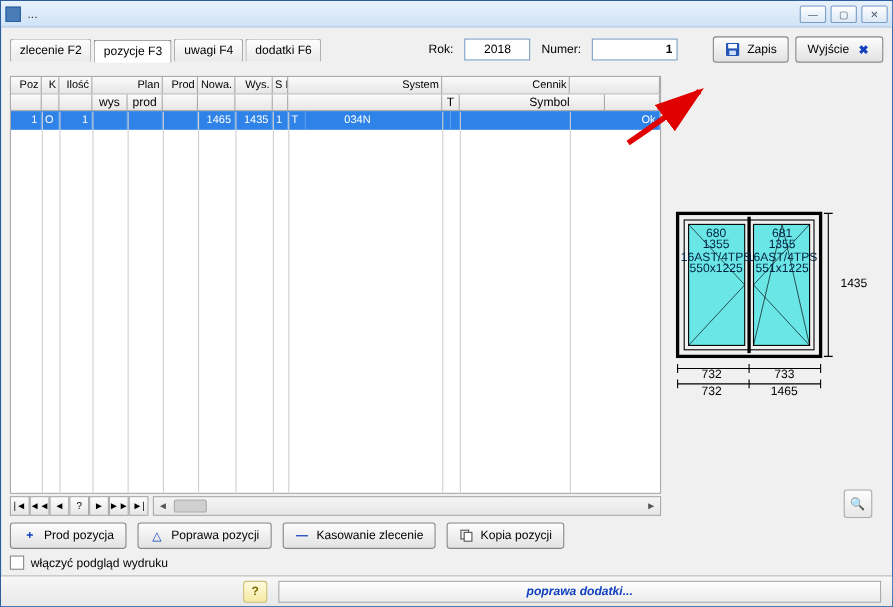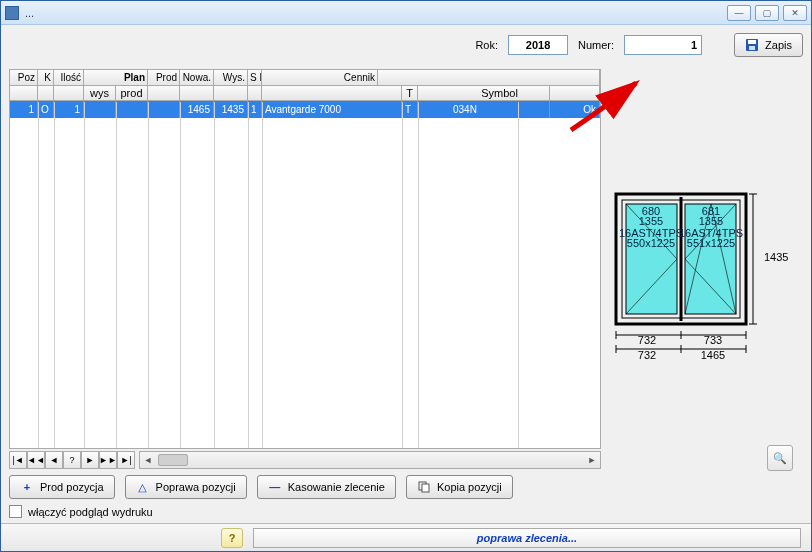--- a/index.html
+++ b/index.html
@@ -12,38 +12,38 @@
   .win-btn { width:24px; height:16px; border:1px solid #7a9ec4; border-radius:2px; background:linear-gradient(#fefefe,#dde9f6); display:flex; align-items:center; justify-content:center; font-size:9px; color:#456; cursor:pointer; }
   .client { position:absolute; top:24px; left:0; right:0; bottom:0; padding:8px; }
 
   .toprow { display:flex; align-items:center; gap:6px; }
   .tabs { display:flex; gap:2px; }
   .tab { padding:4px 8px; border:1px solid #aaa; border-bottom:none; background:linear-gradient(#fdfdfd,#eaeaea); border-radius:3px 3px 0 0; cursor:pointer; }
   .tab.active { background:#fff; font-weight:normal; border-color:#888; position:relative; top:1px; }
   .flexsp { flex:1; }
   .lbl { padding:0 4px; }
   .txtbox { height:20px; border:1px solid #7a9ec4; background:#fff; text-align:center; }
-  .txtbox.year { width:60px; font-weight:bold; }
+  .txtbox.year { width:60px; font-weight:normal; }
   .txtbox.num { width:78px; text-align:right; padding-right:4px; font-weight:bold; }
   .btn { height:24px; padding:2px 10px; border:1px solid #888; border-radius:3px; background:linear-gradient(#fdfdfd,#e2e2e2); display:inline-flex; align-items:center; gap:6px; cursor:pointer; }
   .ico { width:14px; height:14px; display:inline-flex; align-items:center; justify-content:center; }
 
   .maingrid { position:absolute; top:44px; left:8px; width:592px; bottom:70px; }
   .table-wrap { border:1px solid #aaa; background:#fff; height:380px; overflow:hidden; position:relative; }
   .thead { display:flex; background:linear-gradient(#fbfbfb,#e6e6e6); border-bottom:1px solid #aaa; }
   .thead2 { display:flex; background:linear-gradient(#fbfbfb,#e6e6e6); border-bottom:1px solid #aaa; font-size:10px; }
   .th { border-right:1px solid #aaa; padding:2px 2px; text-align:right; font-size:10px; overflow:hidden; white-space:nowrap; }
   .th-sub { border-right:1px solid #aaa; padding:1px 2px; text-align:center; overflow:hidden; }
   .row { display:flex; height:17px; align-items:center; }
   .row.sel { background:#2f83e8; color:#fff; }
   .cell { border-right:1px solid #c8d8ea; padding:1px 3px; font-size:10px; overflow:hidden; white-space:nowrap; height:100%; display:flex; align-items:center; }
   .row.sel .cell { border-right:1px solid #5aa0ee; }
   .colresize { display:flex; width:100%; }
   .c-poz { width:28px; } .c-k { width:16px; } .c-ilosc { width:30px; }
-  .c-plan { width:64px;font-weight:bold; } .c-plan-wys { width:32px; } .c-plan-prod { width:32px; }
+  .c-plan { width:64px; } .c-plan-wys { width:32px; } .c-plan-prod { width:32px; }
   .c-prod { width:32px; } .c-szer { width:34px; } .c-wys { width:34px; }
   .c-sp { width:14px; } .c-system { width:140px; }
   .c-cennik { width:116px; } .c-cennik-t { width:16px; } .c-cennik-sym { width:100px;margin-left:32px; }
   .c-rest { flex:1; }
   .vlines { position:absolute; top:32px; bottom:0; left:0; right:0; pointer-events:none; }
   .vline { position:absolute; top:0; bottom:0; width:1px; background:#d0d0d0; }
 
   .nav-bar { display:flex; align-items:center; margin-top:2px; }
   .nav-btn { width:18px; height:18px; border:1px solid #aaa; background:linear-gradient(#fdfdfd,#e6e6e6); display:flex; align-items:center; justify-content:center; font-size:9px; cursor:pointer; }
   .scroll-stub { flex:1; height:18px; border:1px solid #aaa; background:linear-gradient(#f5f5f5,#e6e6e6); margin-left:4px; position:relative; }
@@ -74,49 +74,60 @@
     <span class="title">...</span>
     <div class="win-btns">
       <div class="win-btn">—</div>
       <div class="win-btn">▢</div>
       <div class="win-btn">✕</div>
     </div>
   </div>
 
   <div class="client">
     <div class="toprow">
+      <div class="tabs">
+        <div class="tab">zlecenie F2</div>
+        <div class="tab active">pozycje F3</div>
+        <div class="tab">uwagi F4</div>
+        <div class="tab">dodatki F6</div>
+      </div>
       <div class="flexsp"></div>
       <span class="lbl">Rok:</span>
       <input class="txtbox year" value="2018" style="">
       <span class="lbl">Numer:</span>
       <input class="txtbox num" value="1" style="">
       <div style="width:20px"></div>
       <div class="btn">
         <span class="ico">
           <svg width="14" height="14" viewBox="0 0 14 14">
               <rect x="1" y="1" width="12" height="12" fill="#2356b5" rx="1"></rect>
               <rect x="3" y="2" width="8" height="4" fill="#fff"></rect>
               <rect x="4" y="8" width="6" height="4" fill="#cfe0ff"></rect>
             </svg>
         </span>
         <span>Zapis</span>
       </div>
+      <div class="btn">
+        <span>Wyjście</span>
+        <span class="ico" style="color:#1040c0;font-weight:bold;">✖</span>
+      </div>
     </div>
 
     <div class="maingrid">
       <div class="table-wrap">
         <div class="thead colresize">
           <div class="th c-poz">Poz</div>
           <div class="th c-k">K</div>
           <div class="th c-ilosc">Ilość</div>
           <div class="th c-plan">Plan</div>
           <div class="th c-prod">Prod</div>
           <div class="th c-szer">Nowa.</div>
           <div class="th c-wys">Wys.</div>
           <div class="th c-sp">S P</div>
+          <div class="th c-system">System</div>
           <div class="th c-cennik">Cennik</div>
           <div class="th c-rest"></div>
         </div>
         <div class="thead2 colresize">
           <div class="th-sub c-poz"></div>
           <div class="th-sub c-k"></div>
           <div class="th-sub c-ilosc"></div>
           <div class="th-sub c-plan-wys">wys</div>
           <div class="th-sub c-plan-prod">prod</div>
           <div class="th-sub c-prod"></div>
@@ -131,21 +142,20 @@
         <div class="row sel colresize">
           <div class="cell c-poz" style="justify-content:flex-end">1</div>
           <div class="cell c-k">O</div>
           <div class="cell c-ilosc" style="justify-content:flex-end">1</div>
           <div class="cell c-plan-wys"></div>
           <div class="cell c-plan-prod"></div>
           <div class="cell c-prod"></div>
           <div class="cell c-szer" style="justify-content:flex-end">1465</div>
           <div class="cell c-wys" style="justify-content:flex-end">1435</div>
           <div class="cell c-sp">1</div>
-          <div class="cell c-system">Avantgarde 7000</div>
           <div class="cell c-cennik-t">T</div>
           <div class="cell c-cennik-sym">034N</div>
           <div class="cell c-rest" style="justify-content:flex-end">Ok</div>
         </div>
         <div class="vlines">
           <div class="vline" style="left:28px"></div>
           <div class="vline" style="left:44px"></div>
           <div class="vline" style="left:74px"></div>
           <div class="vline" style="left:106px"></div>
           <div class="vline" style="left:138px"></div>
@@ -264,15 +274,15 @@
       </defs>
       <path d="M10,55 Q40,35 75,8" stroke="#e00000" stroke-width="5" fill="none" marker-end="url(#ah)"></path>
     </svg>
 
   </div>
 
   <div class="statusbar">
     <div class="help-btn">
       <span>?</span>
     </div>
-    <div class="status-panel">poprawa zlecenia...</div>
+    <div class="status-panel">poprawa dodatki...</div>
   </div>
 </div>
 
 </body></html>

